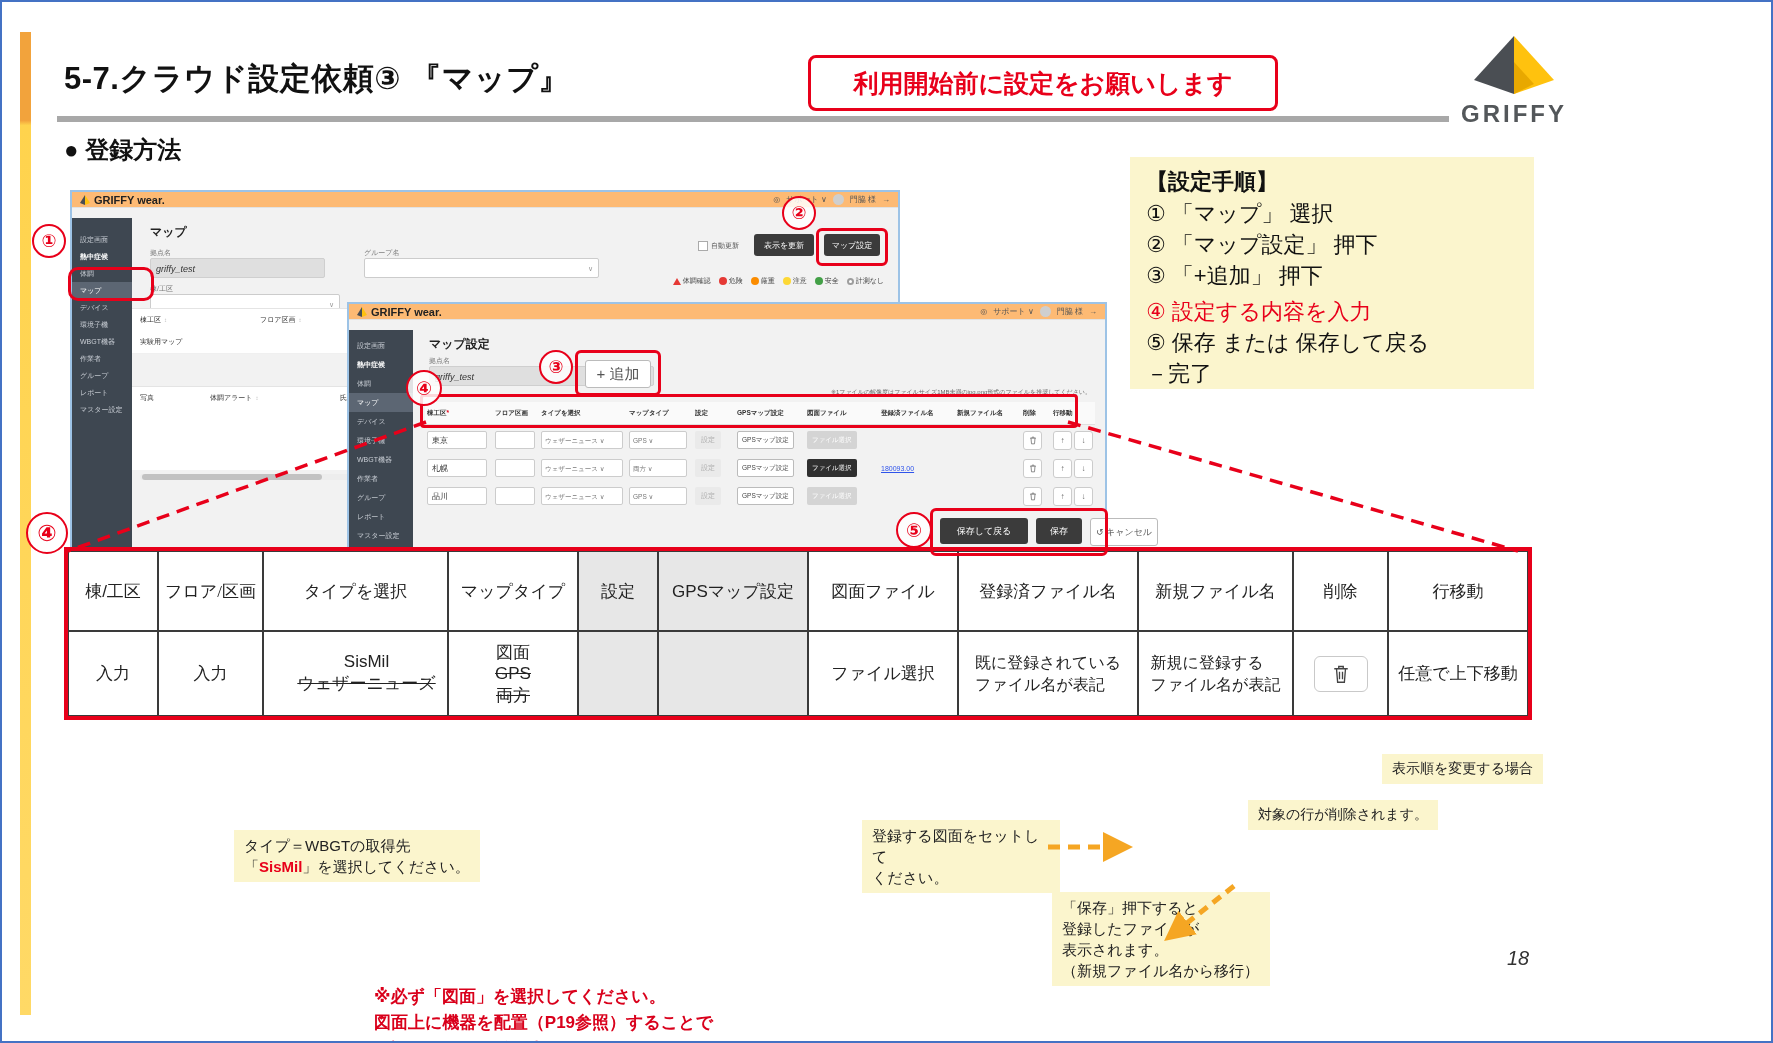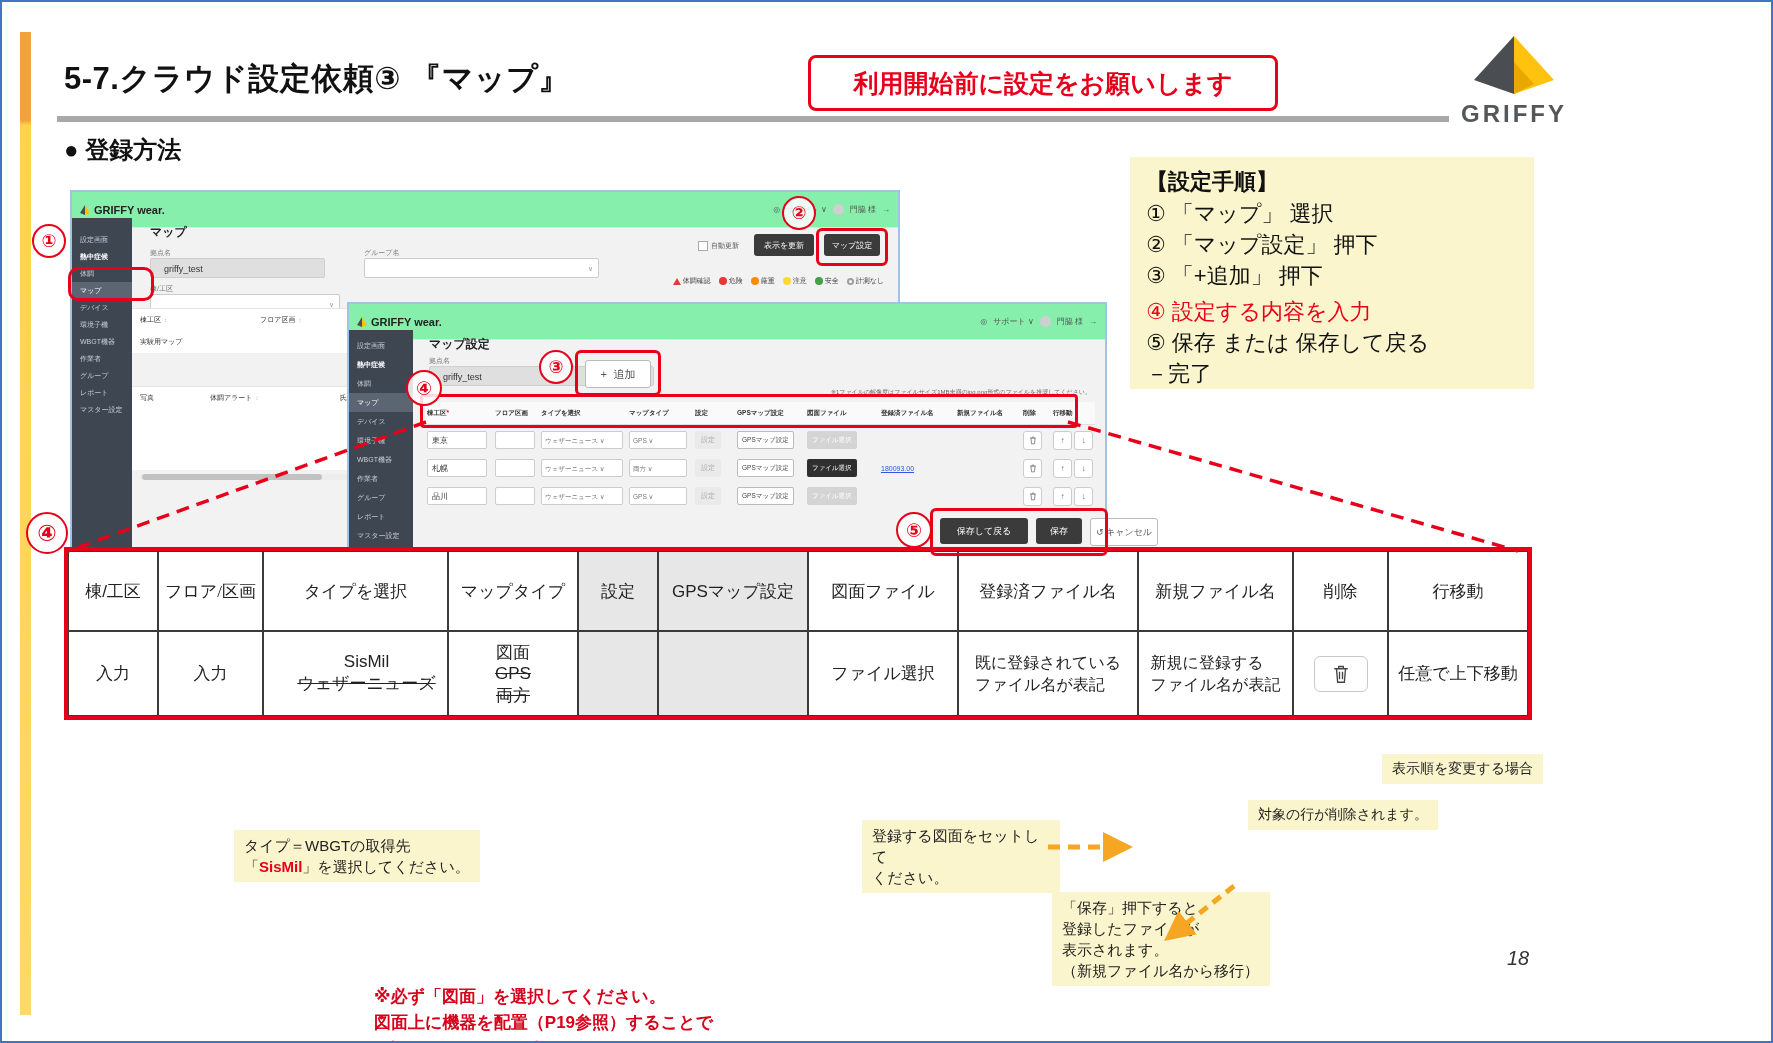--- a/index.html
+++ b/index.html
@@ -18,39 +18,39 @@
   
   #steps{left:1128px;top:155px;width:404px;height:232px;background:#FBF5CD;padding:10px 16px;box-sizing:border-box;z-index:2;}
   #steps .sp-h{font-size:22px;font-weight:bold;color:#111;margin-bottom:2px;}
   #steps .step{font-size:22px;color:#111;line-height:1.4;}
   #steps .step.red{color:#E8001A;margin-top:6px;}
   #steps .sp-f{font-size:22px;color:#111;line-height:1.4;}
   
   .appwin{background:#F2F2F2;border:2px solid #9DC3E6;box-sizing:border-box;z-index:1;}
   #win1{left:68px;top:188px;width:830px;height:434px;}
   #win2{left:345px;top:300px;width:760px;height:252px;z-index:2;}
-  .wtop{position:absolute;left:0;top:0;right:0;height:36px;background:#86efac;border-bottom:1px solid #E2E2E2;display:flex;align-items:center;justify-content:space-between;padding:0 8px;box-sizing:border-box;}
+  .wtop{position:absolute;left:0;top:0;right:0;height:16px;background:#fdba74;border-bottom:1px solid #E2E2E2;display:flex;align-items:center;justify-content:space-between;padding:0 8px;box-sizing:border-box;}
   .wlogo{display:flex;align-items:center;gap:4px;font-size:11px;font-weight:bold;color:#222;white-space:nowrap;}
   .wlogo i{font-style:normal;}
   .wtr{display:flex;align-items:center;gap:6px;font-size:8px;color:#555;white-space:nowrap;}
   .avatar{width:11px;height:11px;border-radius:50%;background:#CFCFCF;display:inline-block;}
   .wside{position:absolute;left:0;top:26px;bottom:0;background:#3E4751;}
   #win1 .wside{width:60px;}
   #win2 .wside{width:64px;}
   .sitem{height:17px;line-height:17px;font-size:7px;color:#C8CDD4;padding-left:8px;white-space:nowrap;overflow:hidden;}
   #win2 .sitem{height:19px;line-height:19px;}
   .sitem.sec{color:#fff;font-weight:bold;}
   .sitem.sel{background:#5C6673;color:#fff;}
   .collapse{position:absolute;bottom:4px;left:8px;color:#AEB5BD;font-size:9px;}
   .wmain{position:absolute;top:26px;bottom:0;right:0;}
   #win1 .wmain{left:60px;}
   #win2 .wmain{left:64px;}
   .wtitle{position:absolute;font-size:12px;font-weight:bold;color:#222;}
   .flabel{position:absolute;font-size:7px;color:#777;}
-  .finput{position:absolute;height:20px;background:#DFDFDF;border:1px solid #CFCFCF;border-radius:2px;font-size:9px;color:#333;line-height:20px;padding:0 13px;box-sizing:border-box;}
+  .finput{position:absolute;height:20px;background:#DFDFDF;border:1px solid #CFCFCF;border-radius:2px;font-size:9px;color:#333;line-height:20px;padding:0 5px;box-sizing:border-box;font-style:italic;}
   .fselect{position:absolute;height:20px;background:#fff;border:1px solid #CCC;border-radius:2px;font-size:8px;color:#666;line-height:20px;padding:0 5px;box-sizing:border-box;}
   .fselect .chev{float:right;color:#999;font-size:7px;}
   .btn-dark{position:absolute;background:#3B3B3B;color:#fff;border-radius:3px;font-size:8px;display:flex;align-items:center;justify-content:center;white-space:nowrap;}
   .btn-light{position:absolute;background:#fff;color:#555;border:1px solid #BBB;border-radius:3px;font-size:8px;display:flex;align-items:center;justify-content:center;white-space:nowrap;}
   .chk{display:inline-block;width:8px;height:8px;border:1px solid #AAA;background:#fff;vertical-align:middle;margin-right:3px;}
   .autolabel{position:absolute;font-size:7px;color:#555;}
   
   .legend{position:absolute;display:flex;gap:8px;align-items:center;font-size:7px;color:#444;white-space:nowrap;}
   .lgi{display:inline-block;vertical-align:middle;margin-right:2px;}
   .ic-tri{width:0;height:0;border-left:4px solid transparent;border-right:4px solid transparent;border-bottom:7px solid #E53935;}
@@ -249,21 +249,21 @@
       <div class="sitem">WBGT機器</div>
       <div class="sitem">作業者</div>
       <div class="sitem">グループ</div>
       <div class="sitem">レポート</div>
       <div class="sitem">マスター設定</div>
     </div>
     <div class="wmain">
       <div class="wtitle" style="left:16px;top:6px;">マップ設定</div>
       <div class="flabel" style="left:16px;top:26px;">拠点名</div>
       <div class="finput" style="left:16px;top:36px;width:225px;">griffy_test</div>
-      <div class="btn-light" style="left:172px;top:30px;width:64px;height:26px;font-size:11px;font-family:Liberation Mono, monospace;">+ 追加</div>
+      <div class="btn-light" style="left:172px;top:30px;width:64px;height:26px;font-size:15px;">+ 追加</div>
       <div style="position:absolute;right:14px;top:58px;font-size:6px;color:#666;">※1ファイルの解像度はファイルサイズ1MB未満のjpg,png形式のファイルを推奨してください。</div>
 
       <div class="ghead" style="left:12px;top:72px;width:670px;">
         <div class="gc c1"><span>棟工区</span><span style="color:#E8001A;">*</span></div>
         <div class="gc c2">フロア区画</div>
         <div class="gc c3">タイプを選択</div>
         <div class="gc c4">マップタイプ</div>
         <div class="gc c5">設定</div>
         <div class="gc c6">GPSマップ設定</div>
         <div class="gc c7">図面ファイル</div>

